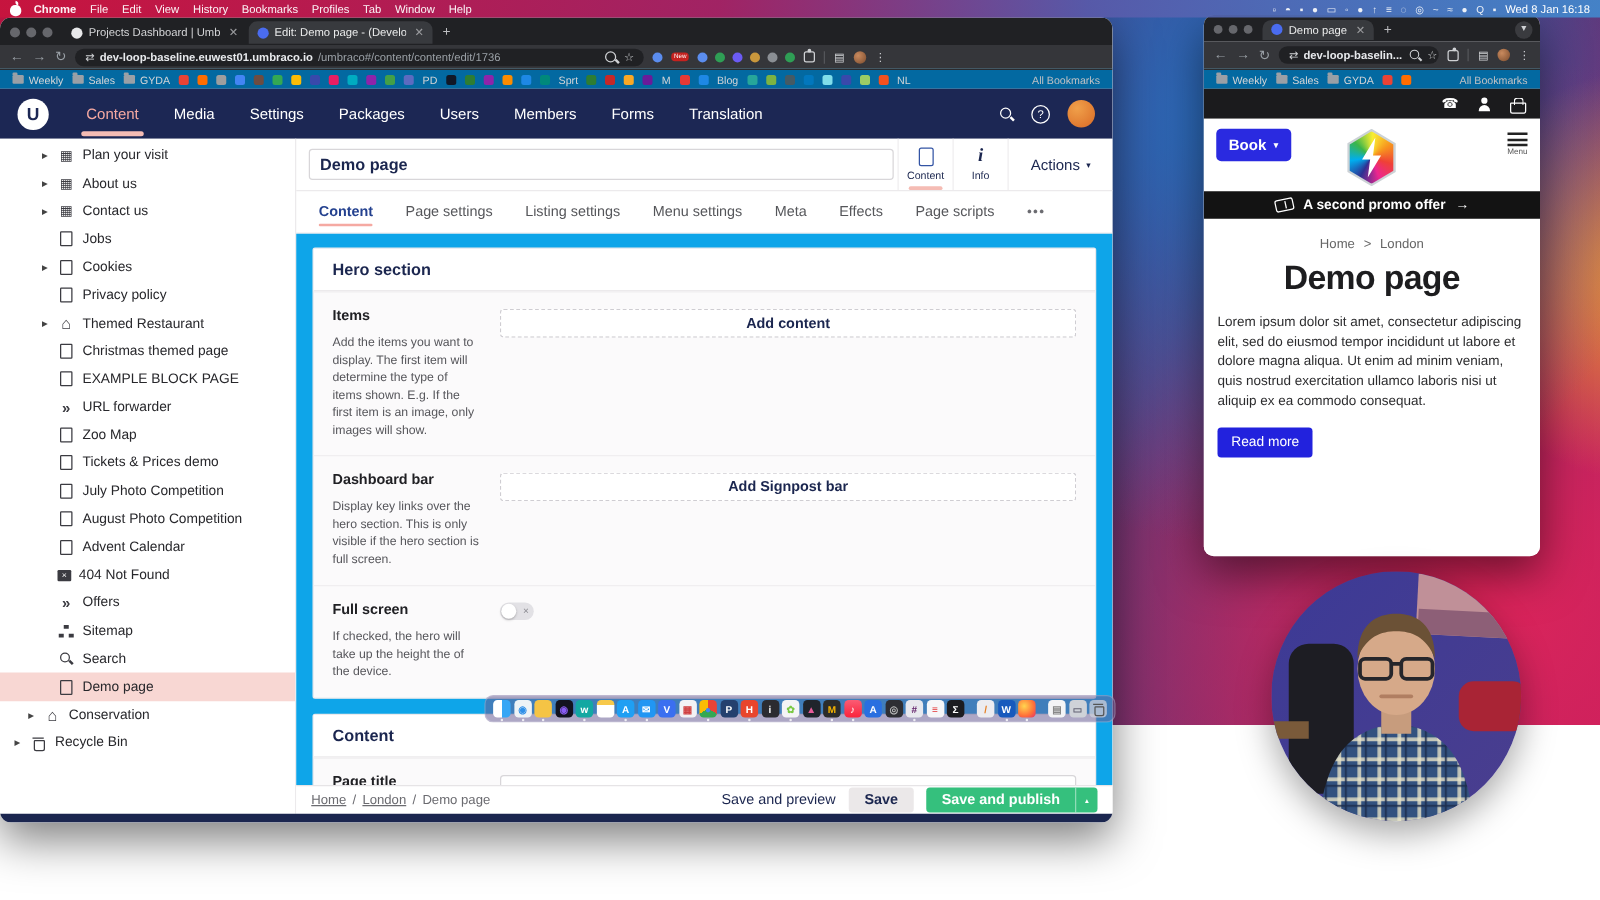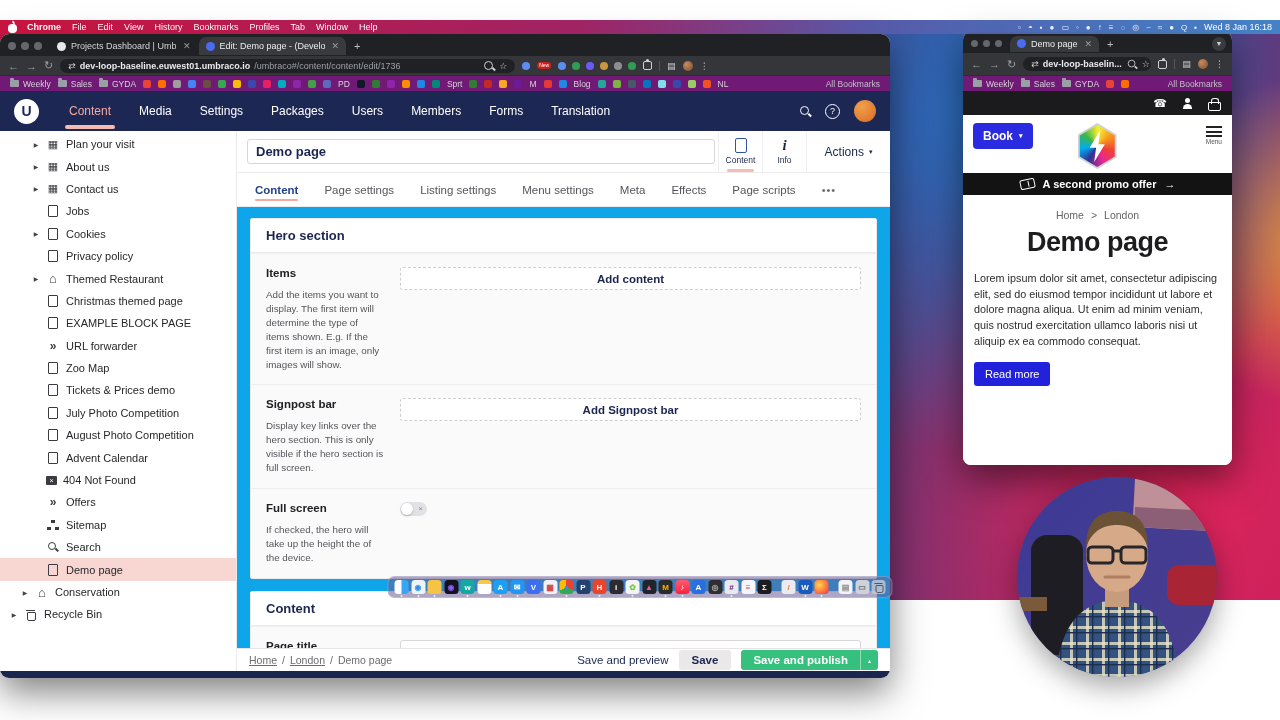--- a/index.html
+++ b/index.html
@@ -8,21 +8,20 @@
   
   #desktop { position:relative; width:1280px; height:580px;
     background-color:#3c3f80;
     background-image:
       radial-gradient(circle 420px at 6% -6%, #d21441 0%, rgba(210,20,65,0) 60%),
       radial-gradient(circle 520px at 78% 16%, #2a6fc0 0%, rgba(42,111,192,0) 66%),
       radial-gradient(circle 300px at 103% 38%, #f09a2f 0%, rgba(240,154,47,0) 55%),
       radial-gradient(circle 620px at 92% 82%, #e0245a 0%, rgba(224,36,90,0) 70%),
       radial-gradient(circle 520px at 12% 108%, #253767 0%, rgba(37,55,103,0) 72%),
       linear-gradient(118deg, #a91a4e 0%, #6c2a6e 42%, #35407e 68%, #b11b60 100%);
-    margin-top: 20px;
   }
 
   
   #menubar { position:absolute; left:0; top:0; width:1280px; height:14px; z-index:40;
     display:flex; align-items:center; padding:0 8px; gap:10px; color:#fff; font-size:9px;
     background:linear-gradient(90deg, rgba(199,20,62,.95) 0%, rgba(165,35,100,.92) 45%, rgba(90,90,170,.9) 68%, rgba(66,136,205,.92) 100%); }
   .apple { position:relative; width:9px; height:11px; flex:none; }
   .apple::before { content:""; position:absolute; left:0; top:2px; width:9px; height:9px; background:#fff; border-radius:45%; }
   .apple::after  { content:""; position:absolute; left:4px; top:-1px; width:3px; height:3px; background:#fff; border-radius:0 100% 0 100%; transform:rotate(20deg); }
   #mb-left { display:flex; gap:11px; align-items:center; }
@@ -58,21 +57,21 @@
   .ctab.active { background:#383a3e; color:#eceded; }
   .newtab { color:#bdbec1; font-size:11px; margin-left:8px; }
   .toolbar { height:19px; background:#35363a; display:flex; align-items:center; gap:7px; padding:0 8px; flex:none; }
   .url-host { color:#e8eaed; font-weight:bold; font-size:9px; white-space:nowrap; }
   .url-path { color:#9aa0a6; font-size:9px; white-space:nowrap; overflow:hidden; text-overflow:ellipsis; }
   .tb-star { color:#cfd1d4; font-size:9px; }
   .ext-dot { width:8px; height:8px; border-radius:50%; flex:none; }
   .ext-new { background:#c5221f; color:#fff; font-size:5px; border-radius:3px; padding:1px 2px; line-height:1; }
   .tb-glyph { color:#cfd1d4; font-size:9px; }
   .tb-avatar { width:10px; height:10px; border-radius:50%; background:radial-gradient(circle at 35% 35%, #c98a5e, #7a4b2d); flex:none; }
-  .bkbar { height:16px; background:#701a75; border-top:1px solid #2b2c2f; display:flex; align-items:center; gap:7px; padding:0 10px; flex:none; font-size:8.5px; color:#d4d5d7; }
+  .bkbar { height:16px; background:#0369a1; border-top:1px solid #2b2c2f; display:flex; align-items:center; gap:7px; padding:0 10px; flex:none; font-size:8.5px; color:#d4d5d7; }
   .bk-label { white-space:nowrap; }
   .bk-all { margin-left:auto; color:#bfc1c4; }
 
   
   .umb-nav { height:40px; background:#1c2754; display:flex; align-items:center; gap:0; padding:0 14px; flex:none; }
   .umb-logo { width:25px; height:25px; border-radius:50%; background:#fff; color:#1c2754; font-weight:bold; font-size:14px; display:flex; align-items:center; justify-content:center; margin-right:16px; flex:none; }
   .umb-nav-item { position:relative; color:#fff; font-size:12px; padding:0 14px; height:40px; display:flex; align-items:center; white-space:nowrap; }
   .umb-nav-item.active { color:#f5a9a2; }
   .umb-nav-item.active::after { content:""; position:absolute; left:10px; right:10px; bottom:2px; height:4px; border-radius:3px; background:#f5bcb4; }
   .umb-nav-right { margin-left:auto; display:flex; align-items:center; gap:14px; color:#fff; }
@@ -500,21 +499,21 @@
               <div>
                 <div class="plabel">Items</div>
                 <div class="pdesc">Add the items you want to display. The first item will determine the type of items shown. E.g. If the first item is an image, only images will show.</div>
               </div>
               <div>
                 <button class="add-btn">Add content</button>
               </div>
             </div>
             <div class="prow" style="min-height:96px">
               <div>
-                <div class="plabel">Signpost bar</div>
+                <div class="plabel">Dashboard bar</div>
                 <div class="pdesc">Display key links over the hero section. This is only visible if the hero section is full screen.</div>
               </div>
               <div>
                 <button class="add-btn">Add Signpost bar</button>
               </div>
             </div>
             <div class="prow" style="min-height:70px; grid-template-columns:118px 1fr;">
               <div>
                 <div class="plabel">Full screen</div>
                 <div class="pdesc">If checked, the hero will take up the height the of the device.</div>

